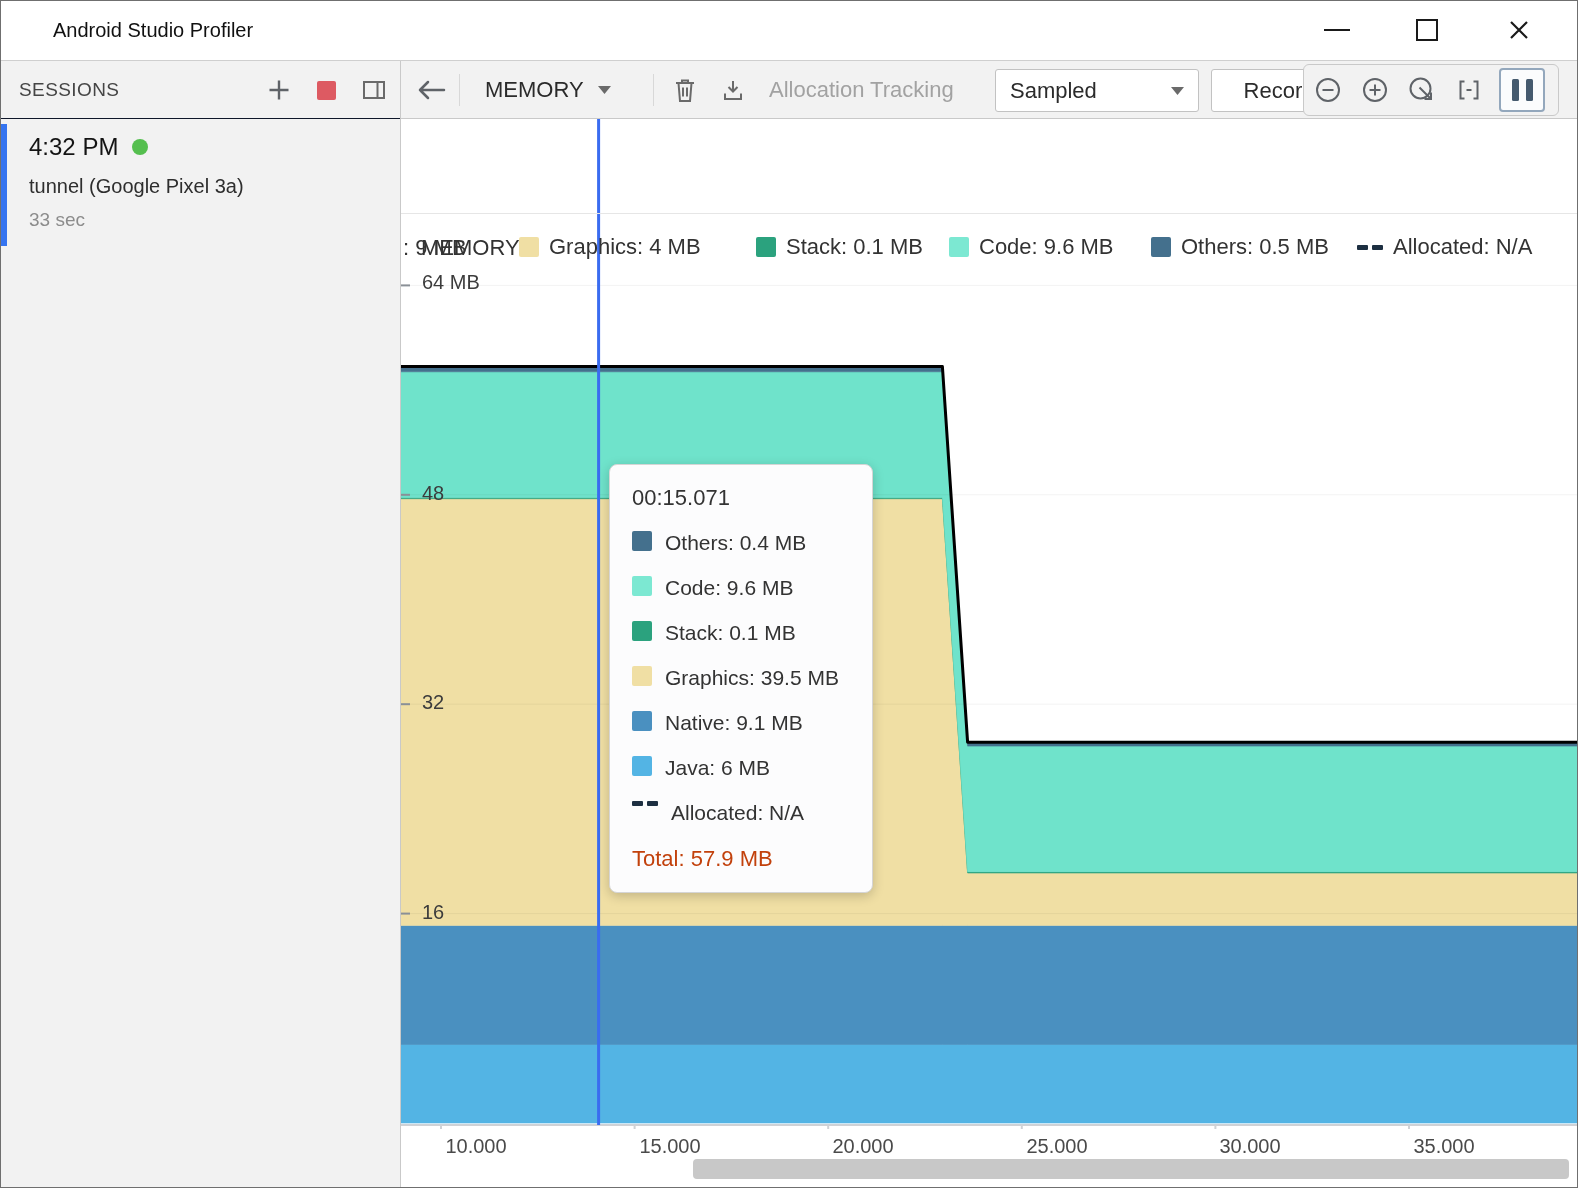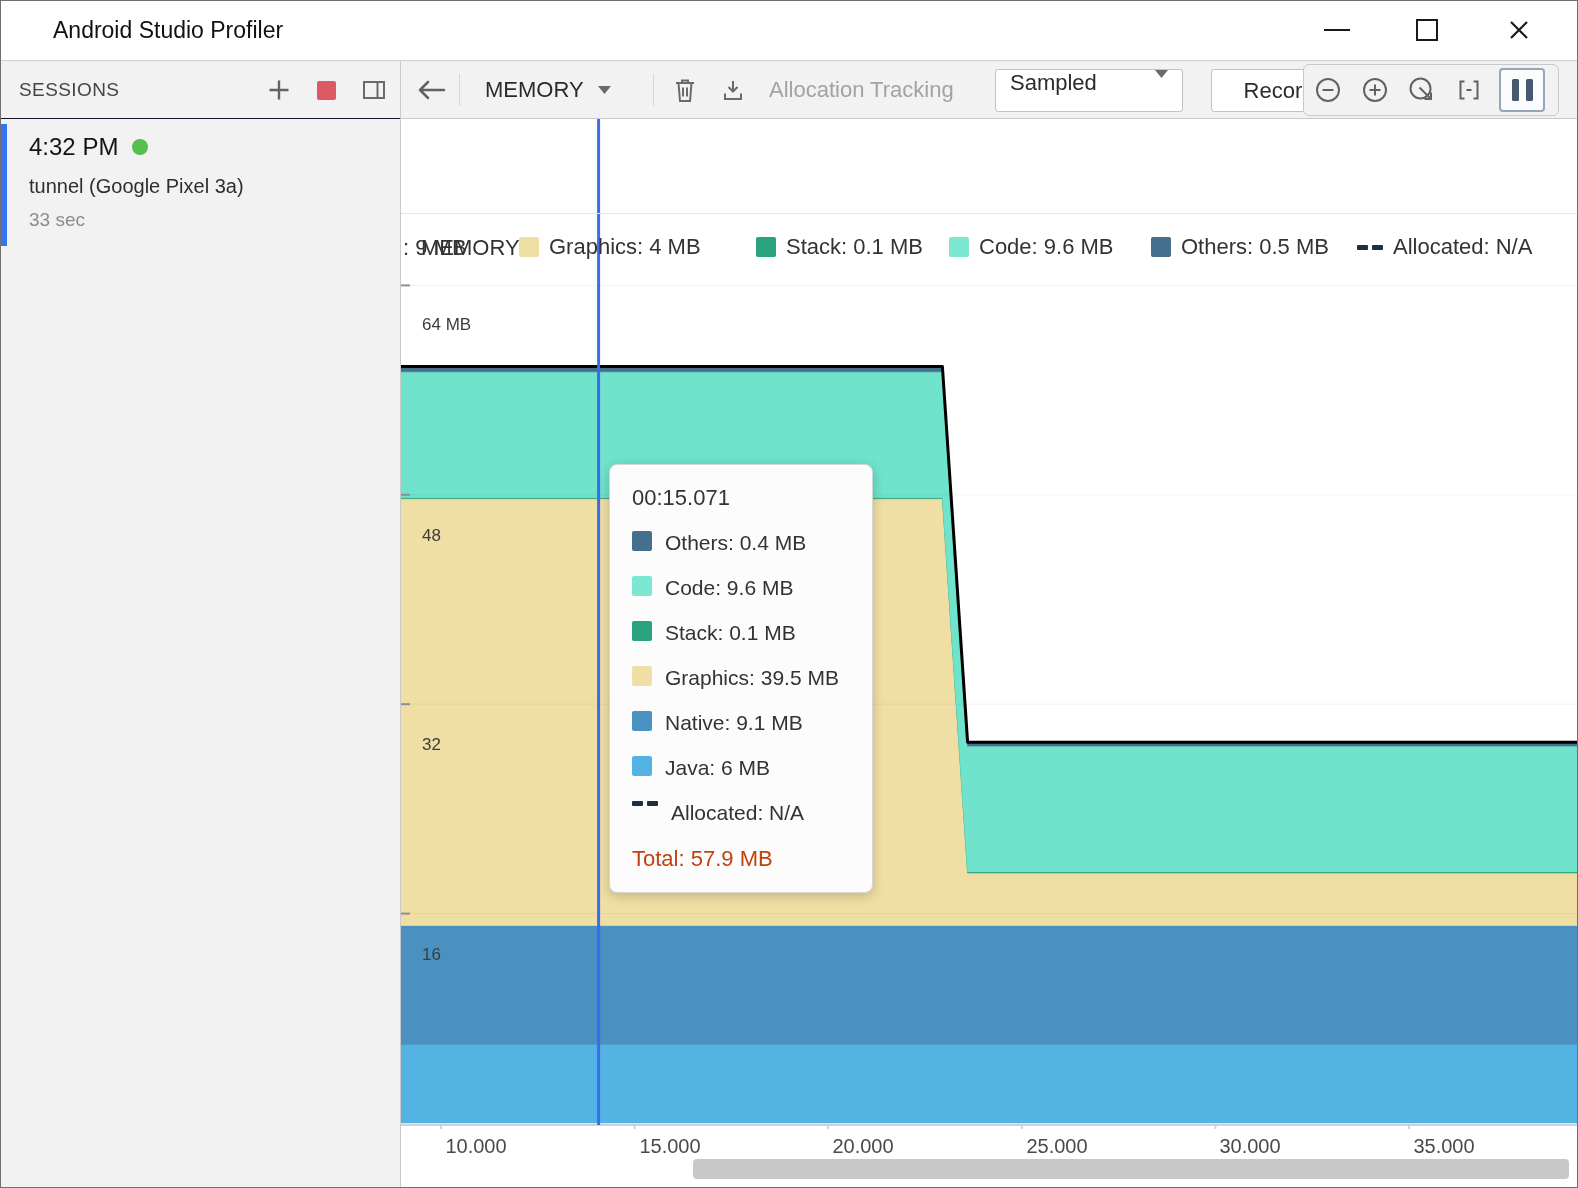--- a/index.html
+++ b/index.html
@@ -1,21 +1,21 @@
 <!DOCTYPE html>
 <html><head>
 <meta charset="utf-8">
 <style>
 *{margin:0;padding:0;box-sizing:border-box;}
 html,body{width:1578px;height:1188px;}
 body{font-family:"Liberation Sans","DejaVu Sans",sans-serif;background:#fff;position:relative;overflow:hidden;color:#222;}
 .window{position:absolute;inset:0;border:1px solid #6f6f6f;background:#fff;}
 
 .titlebar{position:absolute;top:0;left:0;right:0;height:60px;background:#fff;border-bottom:1px solid #cfcfcf;}
-.window-title{position:absolute;left:52px;top:0;line-height:59px;font-size:23px;color:#111;white-space:nowrap;}
+.window-title{position:absolute;left:52px;top:0;line-height:59px;font-size:20px;color:#111;white-space:nowrap;}
 .win-btn{position:absolute;top:2px;width:56px;height:54px;display:flex;align-items:center;justify-content:center;}
 .btn-min{left:1308px;} .btn-max{left:1398px;} .btn-close{left:1490px;}
 .min-glyph{width:26px;height:2px;background:#1a1a1a;}
 .max-glyph{width:22px;height:22px;border:2px solid #1a1a1a;}
 
 .sidebar{position:absolute;top:60px;left:0;width:400px;bottom:0;background:#f2f2f2;border-right:1px solid #c9c9c9;}
 .sessions-header{position:absolute;top:0;left:0;right:0;height:58px;border-bottom:1px solid #0f172a;}
 .sessions-title{position:absolute;left:18px;line-height:58px;font-size:19px;letter-spacing:.4px;color:#454545;}
 .sh-btn{position:absolute;top:7px;width:44px;height:44px;display:flex;align-items:center;justify-content:center;}
 .sh-add{left:256px;} .sh-stop{left:303px;} .sh-panel{left:351px;}
@@ -29,38 +29,38 @@
 
 .toolbar{position:absolute;top:60px;left:400px;right:0;height:58px;background:#f2f2f2;border-bottom:1px solid #c9c9c9;}
 .tb-btn{position:absolute;top:7px;width:44px;height:44px;display:flex;align-items:center;justify-content:center;}
 .tb-back{left:8px;}
 .tb-divider{position:absolute;top:13px;width:1px;height:32px;background:#d8d8d8;}
 .tb-div1{left:58px;} .tb-div2{left:252px;}
 .memory-dropdown{position:absolute;left:70px;top:7px;height:44px;display:flex;align-items:center;gap:14px;padding:0 14px;}
 .memory-label{font-size:22px;color:#2b2b2b;font-weight:500;white-space:nowrap;}
 .tb-trash{left:262px;} .tb-export{left:310px;}
 .alloc-label{position:absolute;left:368px;line-height:57px;font-size:22px;color:#a2a2a2;white-space:nowrap;}
-.sampled-select{position:absolute;left:594px;top:8px;width:188px;height:43px;background:#fff;border:1px solid #c2c2c2;border-radius:3px;display:flex;align-items:flex-start;justify-content:space-between;padding:0 14px;}
+.sampled-select{position:absolute;left:594px;top:8px;width:204px;height:43px;background:#fff;border:1px solid #c2c2c2;border-radius:3px;display:flex;align-items:center;justify-content:space-between;padding:0 14px;}
 .sampled-label{font-size:22px;color:#2b2b2b;white-space:nowrap;}
 .record-btn{position:absolute;left:810px;top:8px;width:136px;height:43px;background:#fff;border:1px solid #c2c2c2;border-radius:3px;font-size:22px;color:#2b2b2b;display:flex;align-items:center;justify-content:center;z-index:1;white-space:nowrap;}
 .zoom-panel{position:absolute;left:902px;top:3px;width:256px;height:52px;background:#f2f2f2;border:1px solid #c9c9c9;border-radius:6px;display:flex;align-items:center;z-index:2;}
 .zoom-btn{width:47px;height:46px;display:flex;align-items:center;justify-content:center;}
 .pause-btn{width:46px;height:44px;margin-left:7px;border:2px solid #93a7bc;border-radius:4px;background:#fbfcfd;display:flex;align-items:center;justify-content:center;gap:7px;}
 .pause-bar{width:7px;height:22px;background:#455a6e;border-radius:1.5px;}
 
 .main{position:absolute;top:118px;left:400px;right:0;bottom:0;background:#fff;}
 .strip-divider{position:absolute;top:94px;left:0;right:0;height:1px;background:#e6e6e6;}
 #chart-svg{position:absolute;top:0;left:0;z-index:0;}
 .legend-clipped{position:absolute;left:2px;top:116px;font-size:22px;color:#333;z-index:1;white-space:nowrap;}
 .legend-title{position:absolute;left:20px;top:116px;font-size:22px;color:#333;z-index:1;white-space:nowrap;}
 .legend-item{position:absolute;top:115px;display:flex;align-items:center;font-size:22px;color:#333;white-space:nowrap;z-index:1;}
 .swatch{width:20px;height:20px;border-radius:2px;margin-right:10px;flex:none;}
 .dash-swatch{display:flex;gap:4px;margin-right:10px;flex:none;}
 .dash-swatch i{width:11px;height:5px;background:#1d2f41;border-radius:1px;display:block;}
-.y-label{position:absolute;left:21px;font-size:17px;color:#3c3c3c;z-index:2;white-space:nowrap;margin-top:44px;}
+.y-label{position:absolute;left:21px;font-size:20px;color:#3c3c3c;z-index:2;white-space:nowrap;}
 .x-label{position:absolute;top:1016px;font-size:20px;color:#4a4a4a;transform:translateX(-50%);z-index:2;white-space:nowrap;margin-left:35px;}
 .tooltip{position:absolute;left:208px;top:345px;width:264px;background:#fcfcfd;border:1px solid #d5d5d5;border-radius:8px;box-shadow:0 3px 12px rgba(0,0,0,.2);padding:20px 22px;z-index:5;}
 .tooltip-time{font-size:22px;color:#333;margin-bottom:20px;white-space:nowrap;}
 .tooltip-row{display:flex;align-items:flex-start;margin-bottom:21px;font-size:21px;color:#333;white-space:nowrap;}
 .tooltip-row .swatch{margin-right:13px;}
 .tooltip-row .dash-swatch{margin-right:13px;}
 .tooltip-total{font-size:22px;color:#c2410c;margin-top:2px;white-space:nowrap;}
 .hscroll-thumb{position:absolute;left:292px;top:1040px;width:876px;height:20px;background:#c8c8c8;border-radius:4px;z-index:3;}
 svg{display:block;}
 </style>

